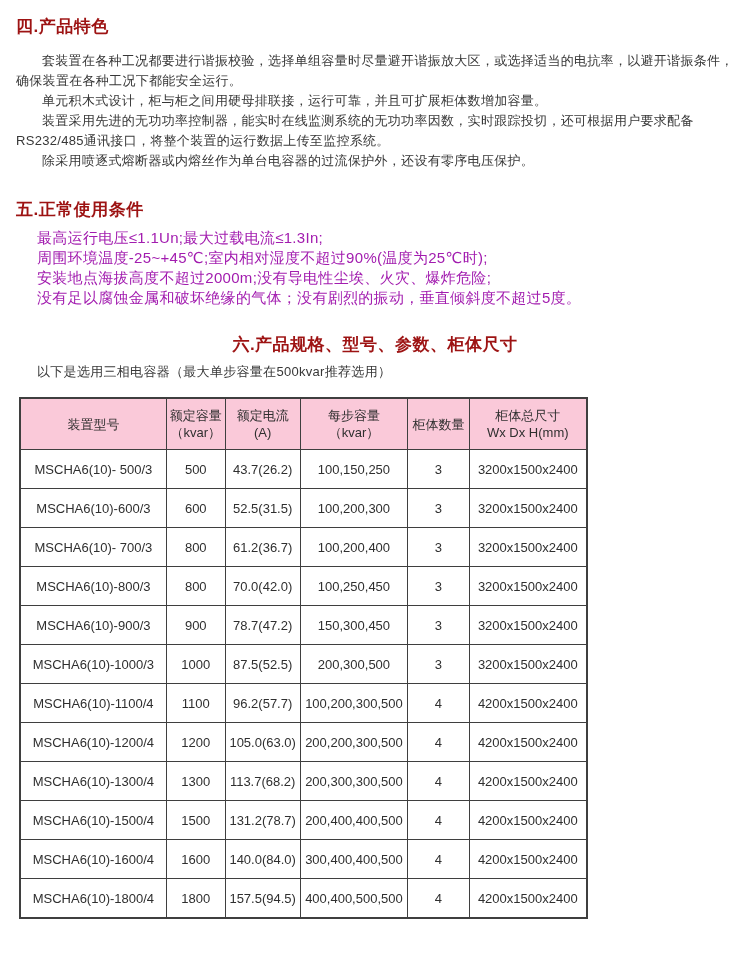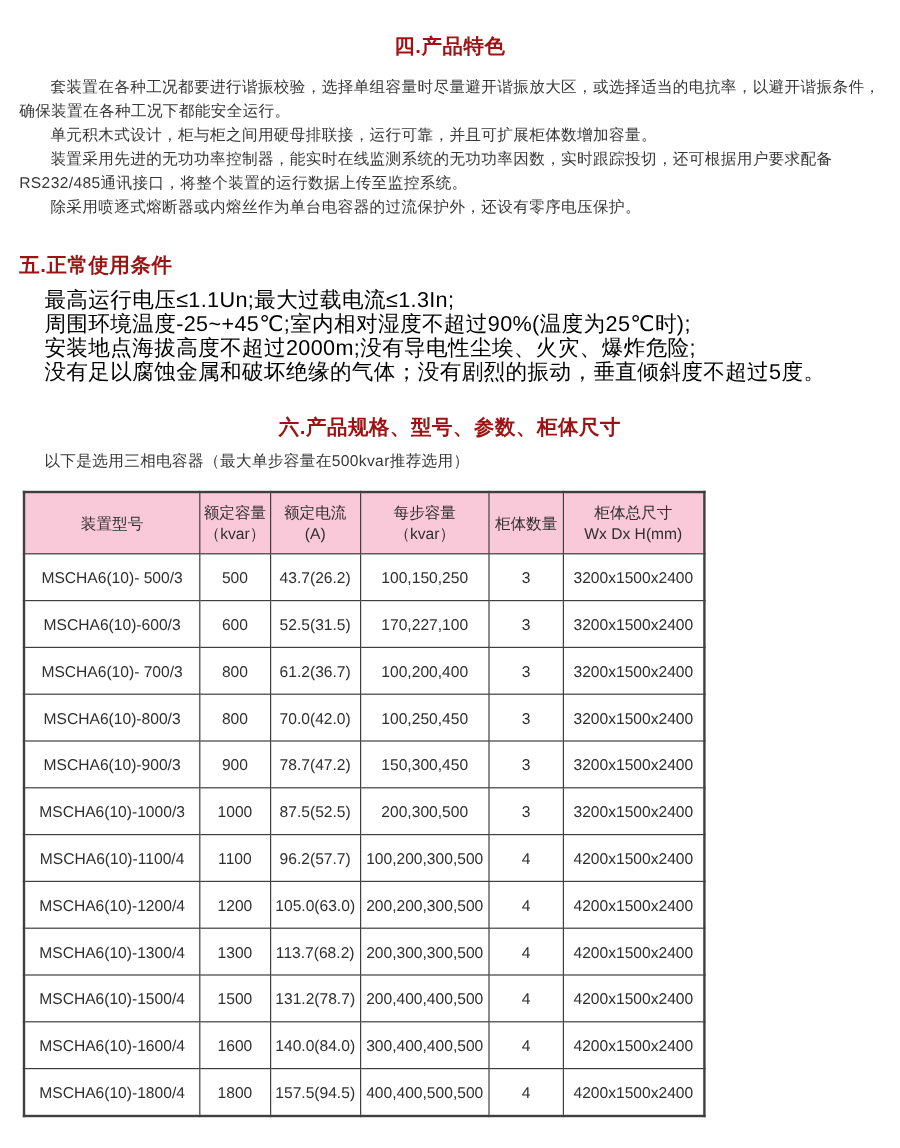--- a/index.html
+++ b/index.html
@@ -18,37 +18,37 @@
     overflow: hidden;
   }
   .sec-heading {
     color: #9d1313;
     font-size: 17px;
     font-weight: bold;
     line-height: 22px;
     margin: 0;
     letter-spacing: 0.5px;
   }
-  .h-features { margin-top: 20px; text-align: center; }
+  .h-features { margin-top: 8px; }
   .h-conditions { margin-top: 28px; }
   .h-specs { margin-top: 26px; text-align: center; }
 
   .para-block { margin-top: 13px; }
   .para {
     color: #373737;
     font-size: 13px;
     line-height: 20px;
     margin: 0;
     text-indent: 2em;
     letter-spacing: 0.3px;
   }
   .cond-block { margin-top: 7px; }
   .cond-line {
-    color: #000000;
-    font-size: 18px;
+    color: #a21caf;
+    font-size: 15px;
     line-height: 20px;
     margin: 0;
     padding-left: 21px;
     letter-spacing: 0.3px;
   }
   .intro-line {
     color: #373737;
     font-size: 13px;
     line-height: 18px;
     margin: 7px 0 0 0;
@@ -157,21 +157,21 @@
           <td>500</td>
           <td>43.7(26.2)</td>
           <td>100,150,250</td>
           <td>3</td>
           <td>3200x1500x2400</td>
         </tr>
         <tr>
           <td>MSCHA6(10)-600/3</td>
           <td>600</td>
           <td>52.5(31.5)</td>
-          <td>170,227,100</td>
+          <td>100,200,300</td>
           <td>3</td>
           <td>3200x1500x2400</td>
         </tr>
         <tr>
           <td>MSCHA6(10)- 700/3</td>
           <td>800</td>
           <td>61.2(36.7)</td>
           <td>100,200,400</td>
           <td>3</td>
           <td>3200x1500x2400</td>

